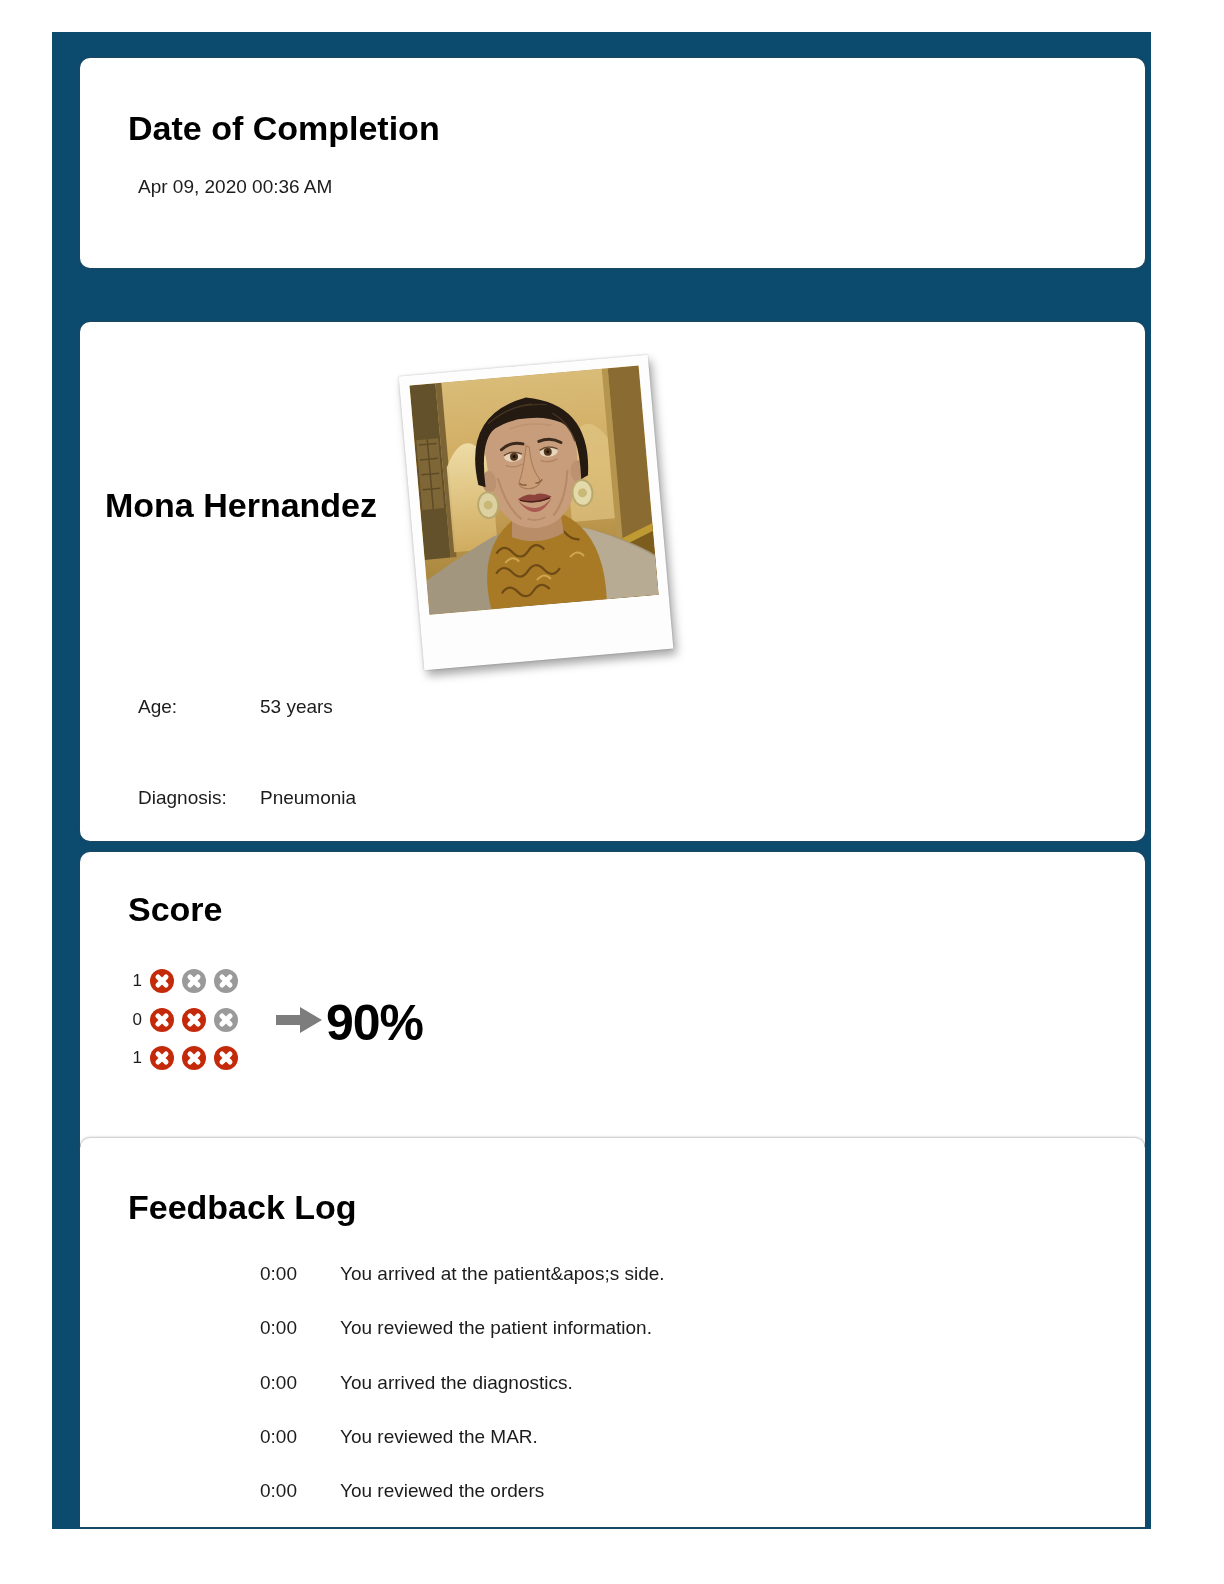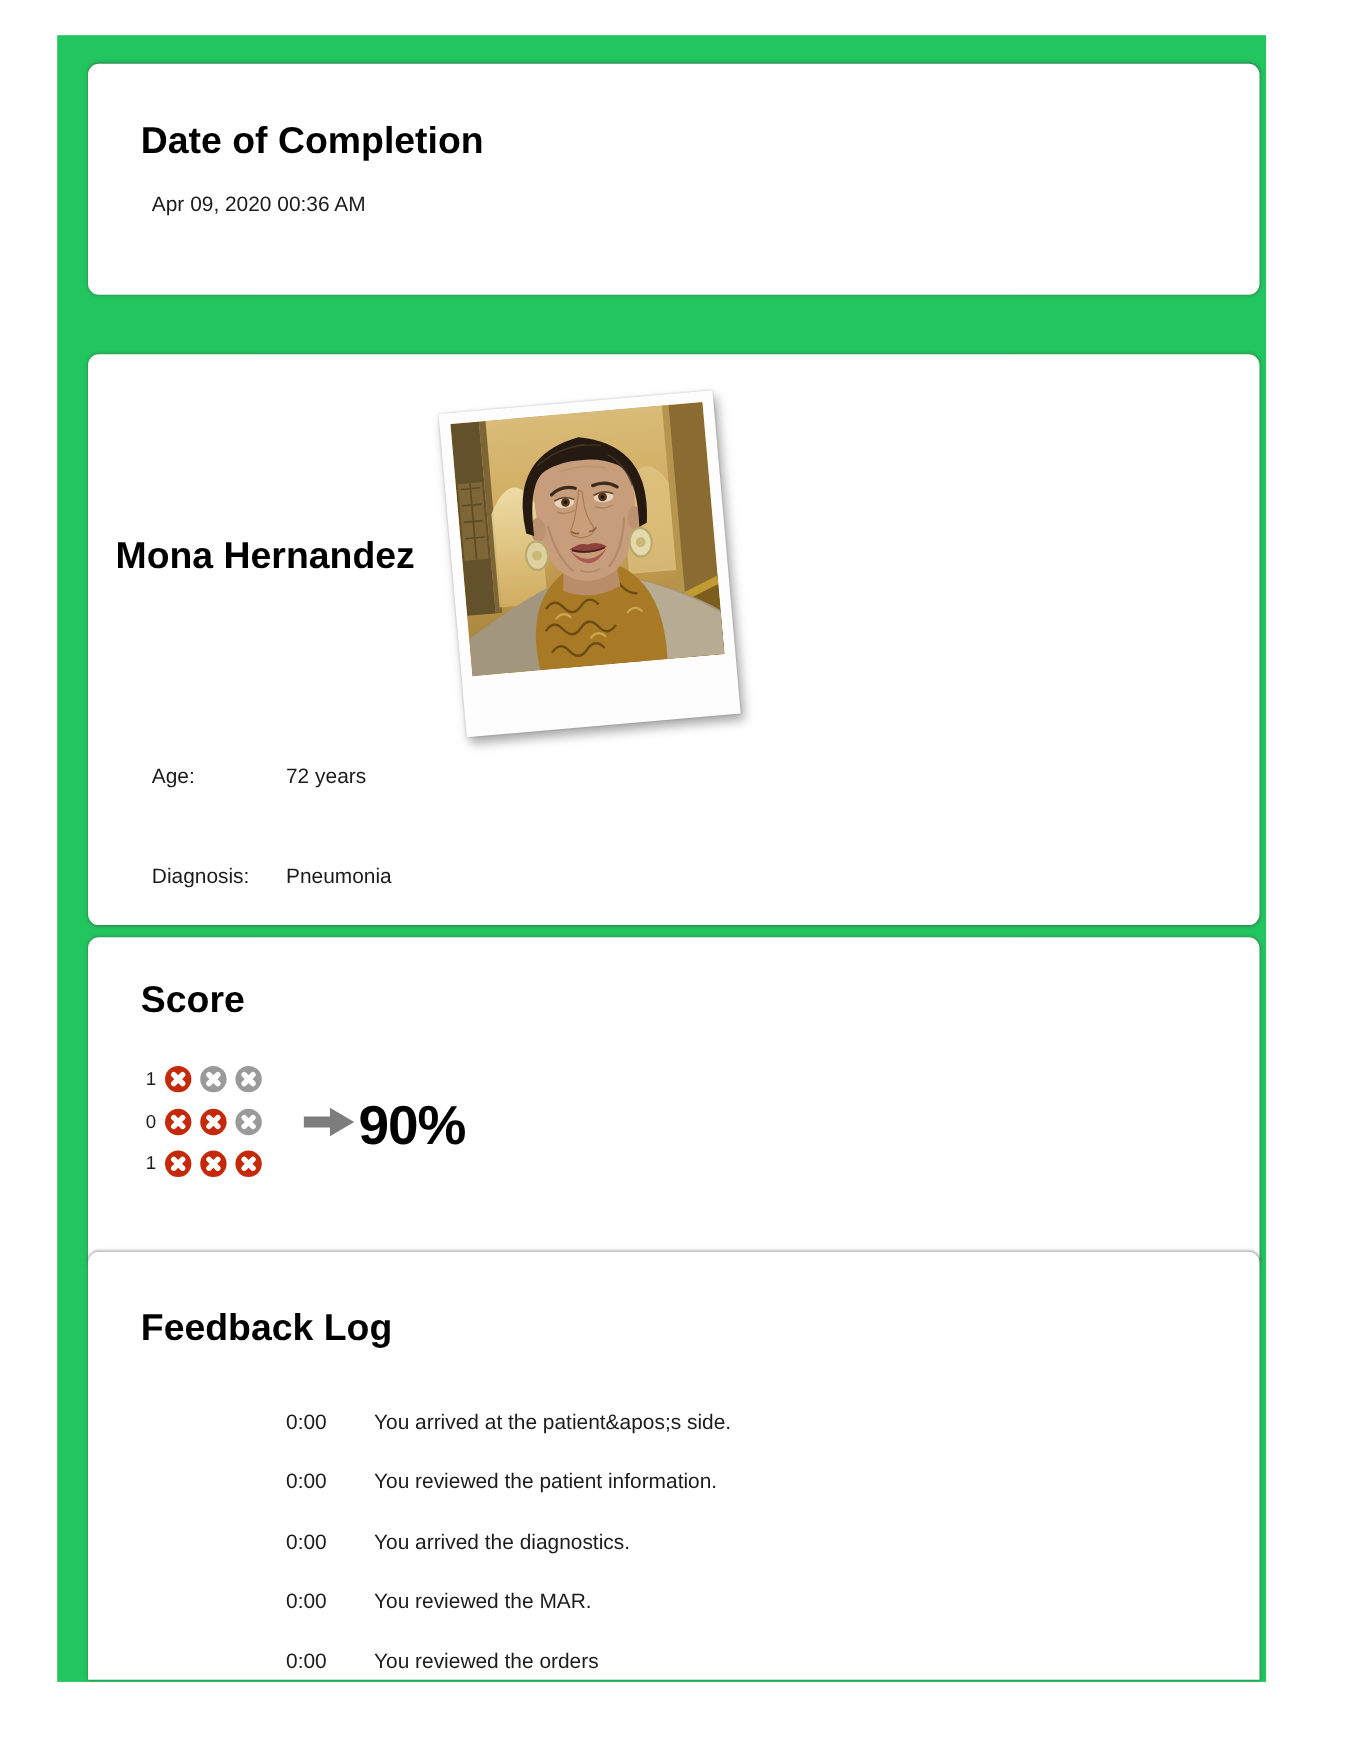--- a/index.html
+++ b/index.html
@@ -4,21 +4,21 @@
 <style>
   * { margin:0; padding:0; box-sizing:border-box; }
   html,body { background:#ffffff; }
   .page {
     position:relative; width:1224px; height:1584px;
     background:#ffffff; overflow:hidden;
     font-family:"Liberation Sans", sans-serif; color:#1c1c1c;
   }
   .frame {
     position:absolute; left:52px; top:32px; width:1099px; height:1497px;
-    background:#22c55e;
+    background:#0c4a6e;
   }
   .card {
     position:absolute; left:28px; width:1065px;
     background:#ffffff; border-radius:10px;
     box-shadow:0 0 3px rgba(70,70,70,0.65);
   }
   .card-date     { top:26px;   height:210px; }
   .card-patient  { top:290px;  height:519px; }
   .card-score    { top:820px;  height:301px; }
   .card-feedback { top:1106px; height:389px; border-radius:10px 10px 0 0; }
@@ -66,21 +66,21 @@
   .mark.gray { background:var(--mark-gray, #9a9a9a); }
   .mark svg { display:block; width:24px; height:24px; }
 
   .score-arrow { position:absolute; left:196px; top:153px; width:46px; height:30px; }
   .score-pct {
     position:absolute; left:246px; top:146px;
     font-size:50px; font-weight:700; color:#000; line-height:1; letter-spacing:-1px;
   }
 
   
-  .log { position:absolute; left:0; top:0; width:100%; height:100%;margin-top:20px; }
+  .log { position:absolute; left:0; top:0; width:100%; height:100%; }
   .log-row { position:absolute; left:0; width:100%; height:24px; }
   .log-time {
     position:absolute; left:150px; width:67px; text-align:right;
     font-size:19px; color:#1c1c1c;
   }
   .log-text { position:absolute; left:260px; font-size:19px; color:#1c1c1c; white-space:nowrap; }
 </style>
 </head>
 <body>
 
@@ -164,21 +164,21 @@
             <path d="M98 123 Q108 117 115 120 Q122 117 132 123 Q124 128 115 127 Q106 128 98 123 Z" fill="#8e423c"></path>
             <path d="M98 124 Q106 133 115 133 Q124 133 132 124 Q124 137 115 137 Q106 137 98 124 Z" fill="#aa5a50"></path>
             <path d="M100 124 Q115 129 130 124" stroke="#4a1f1a" stroke-width="1.5" fill="none"></path>
             <path d="M106 143 Q115 147 124 143" stroke="#a87a58" stroke-width="1.5" fill="none" opacity="0.6"></path>
           </svg>
         </div>
       </div>
 
       <div class="field-row-0">
         <span class="field-label">Age:</span>
-        <span class="field-value">72 years</span>
+        <span class="field-value">53 years</span>
       </div>
       <div class="field-row-1">
         <span class="field-label">Diagnosis:</span>
         <span class="field-value">Pneumonia</span>
       </div>
     </section>
 
     <section class="card card-score">
       <h1 class="card-title">Score</h1>
 

